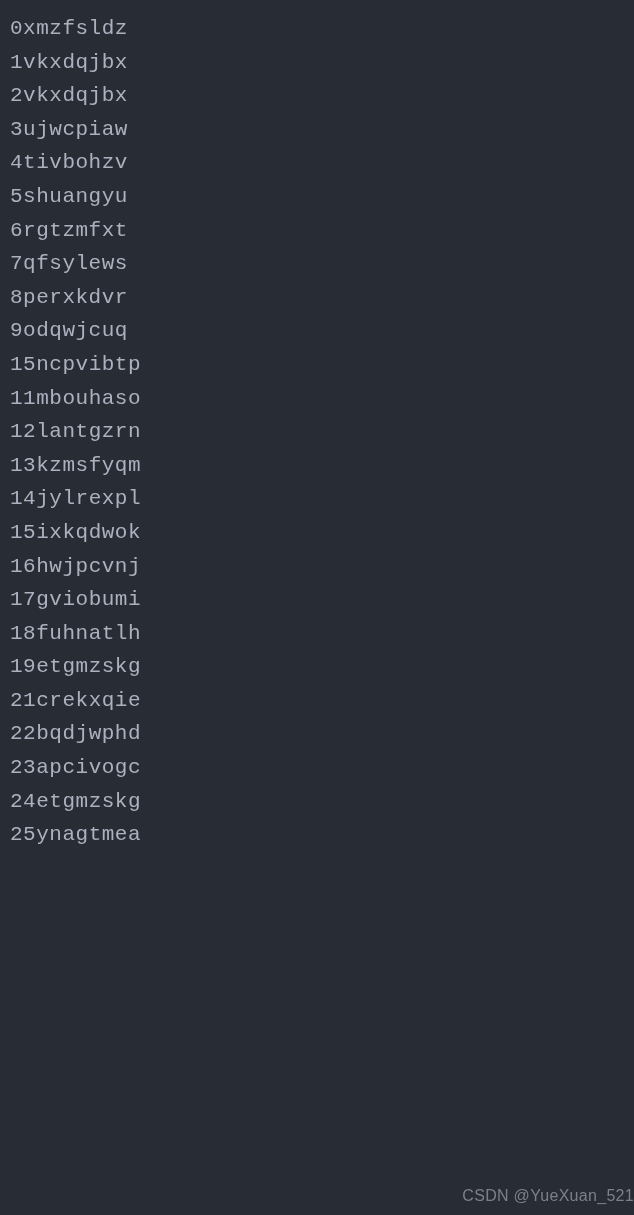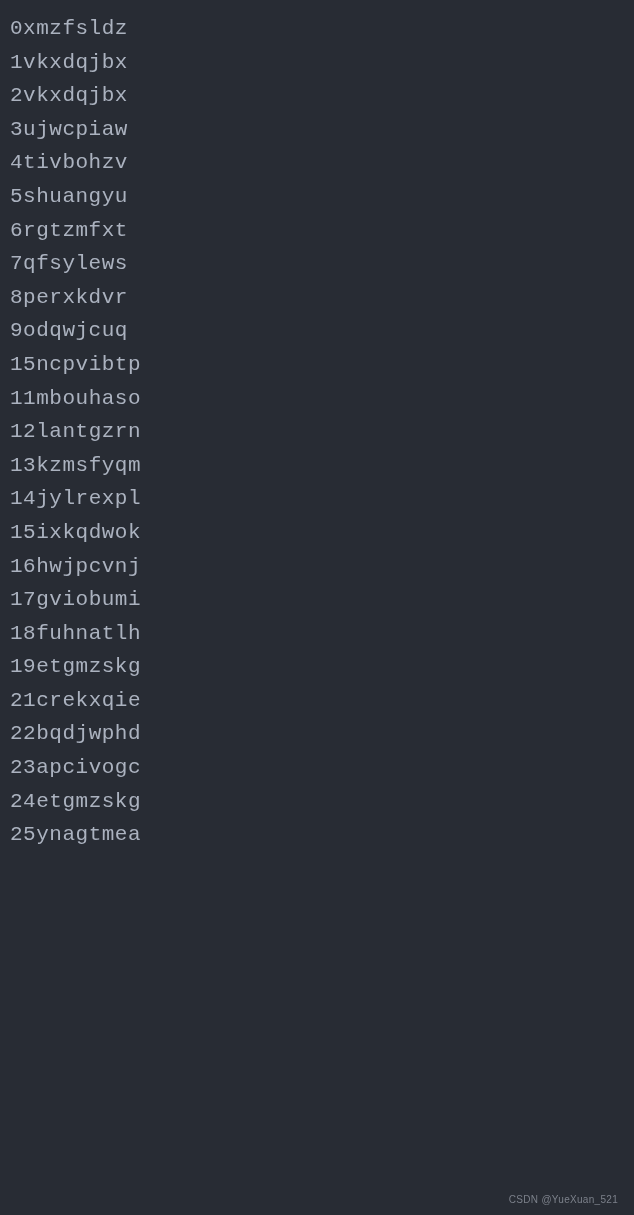--- a/index.html
+++ b/index.html
@@ -26,24 +26,24 @@
     .index {
       color: #abb2bf;
       margin-right: 0;
     }
     .value {
       color: #abb2bf;
     }
     .watermark {
       position: absolute;
       bottom: 10px;
-      right: 16px;
+      right: 0;
       color: #8a8f99;
       font-family: Arial, sans-serif;
-      font-size: 10px;
+      font-size: 16px;
       letter-spacing: 0.3px;
       opacity: 0.85;
     }
   </style>
 </head>
 <body>
 
 <div id="output-container">
     <div class="line">
       <span class="index">0</span> 

